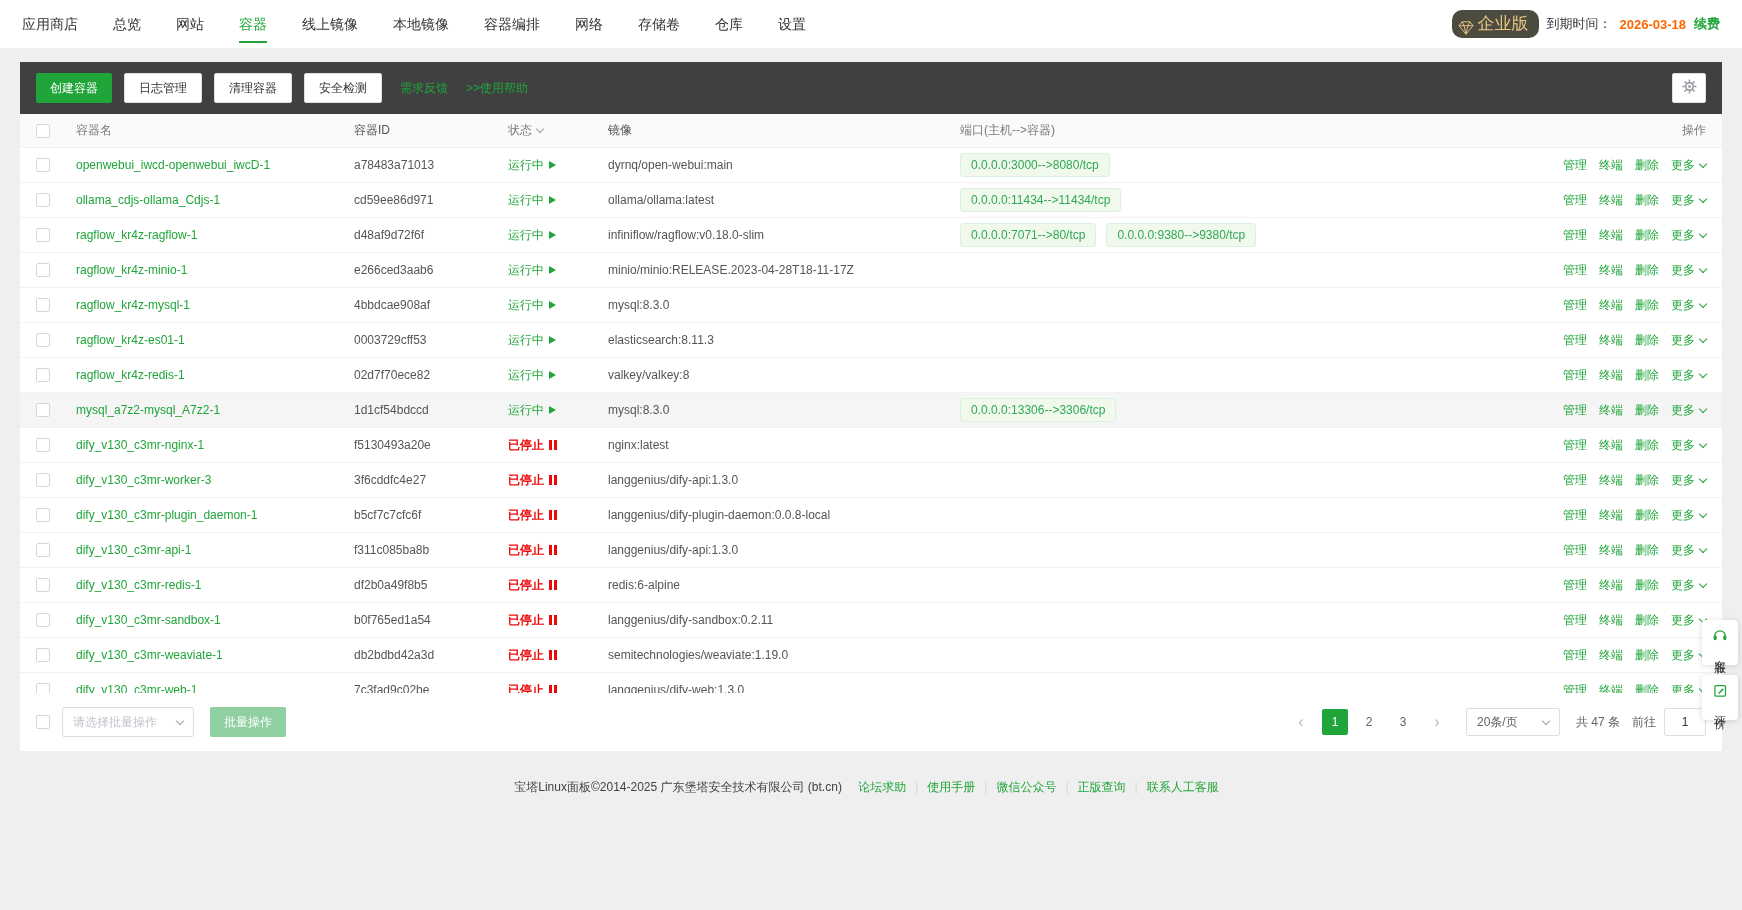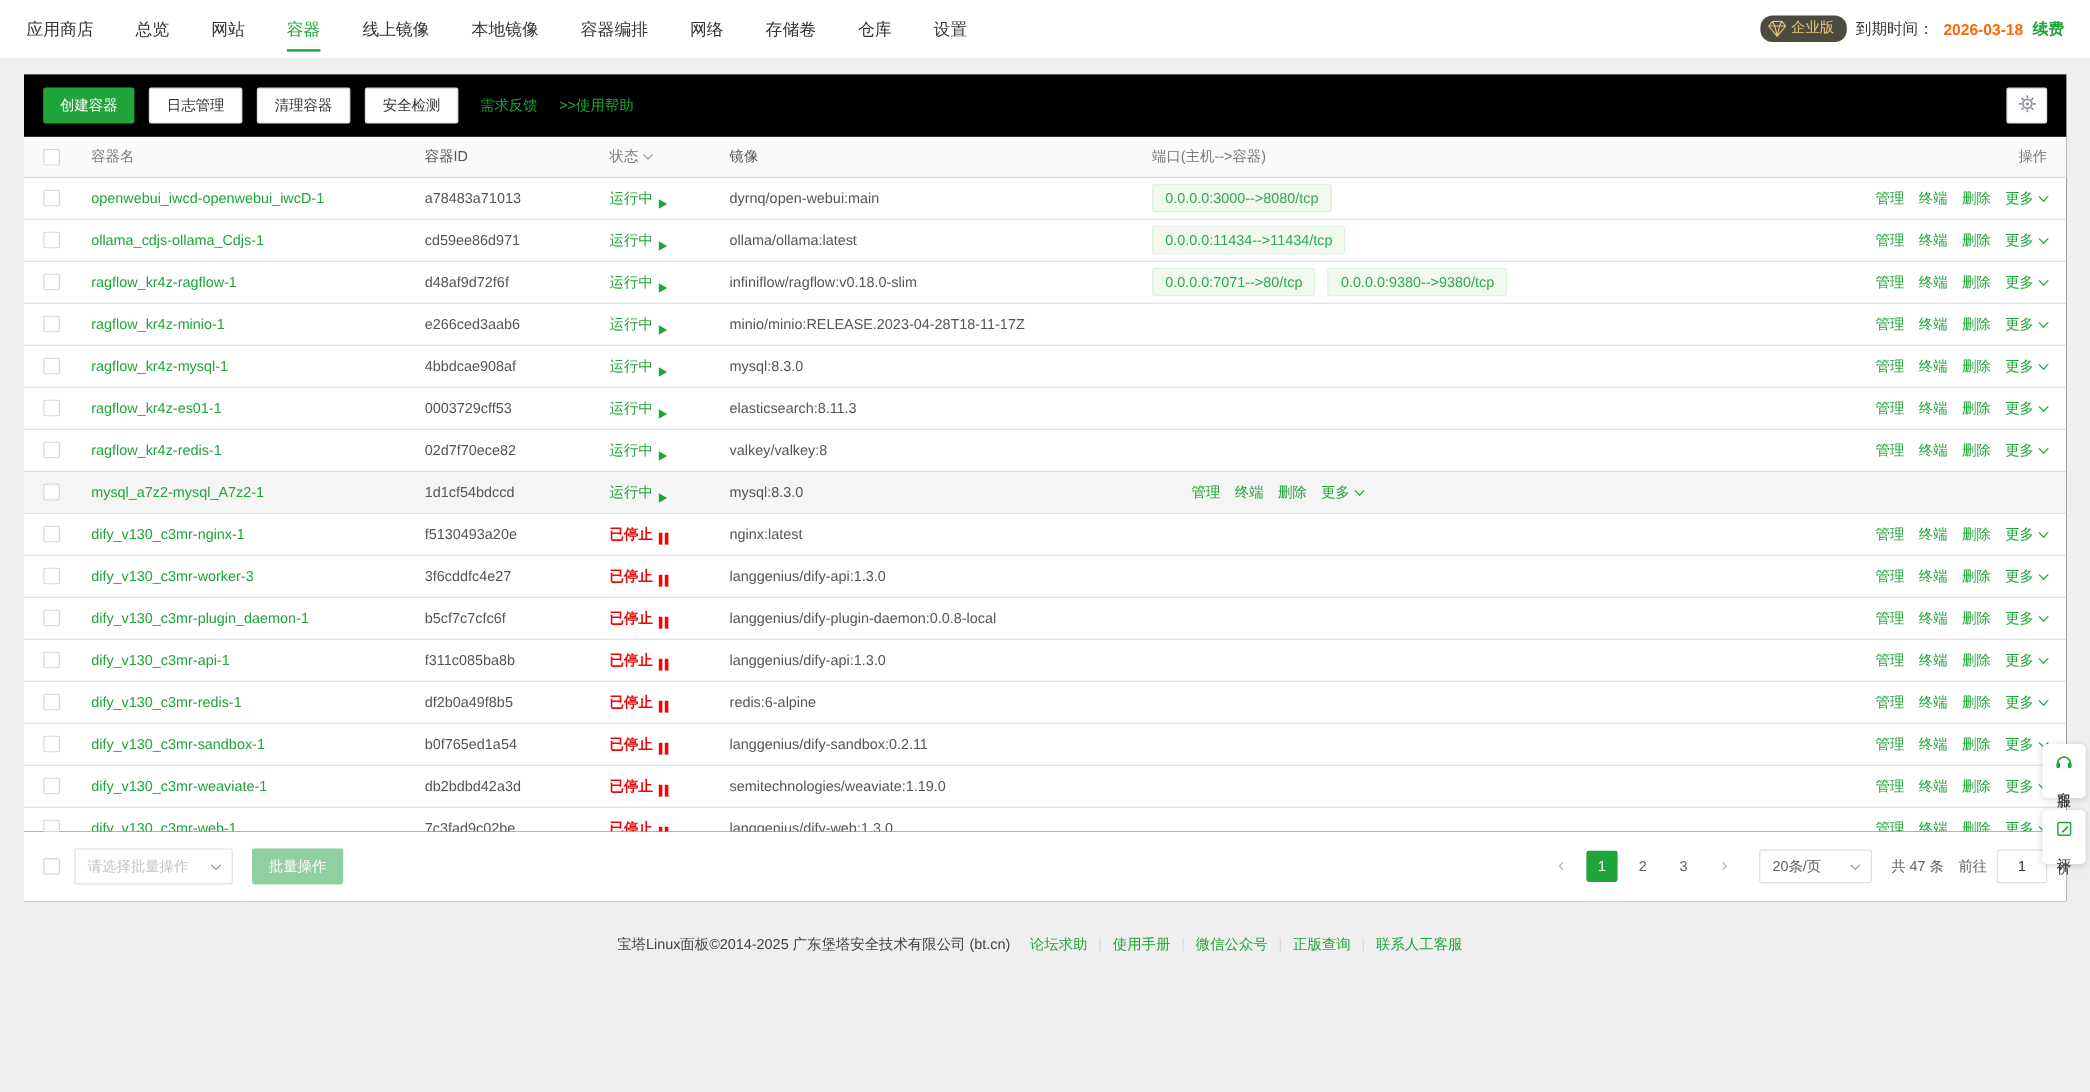--- a/index.html
+++ b/index.html
@@ -26,28 +26,28 @@
   }
   .nav-item.active { color: #20a53a; }
   .nav-item.active::after {
     content: ""; position: absolute; left: 50%; transform: translateX(-50%);
     bottom: 5px; width: 100%; height: 2px; background: #20a53a;
   }
   .license { display: flex; align-items: center; gap: 8px; font-size: 13px; }
   .gem-icon { display: inline-flex; }
   .vip-badge {
     background: #4c4b40; color: #e8c681; border-radius: 10px;
-    padding: 2px 10px 3px 6px; font-size: 12px; display: inline-flex; align-items: center; gap: 4px;
+    padding: 2px 10px 3px 6px; font-size: 17px; display: inline-flex; align-items: flex-end; gap: 4px;
   }
   .expiry-label { color: #333; }
   .expiry-date { color: #ff6600; font-weight: bold; }
   .renew-link { color: #20a53a; font-weight: bold; }
 
   
-  .card { margin: 14px 20px 0; background: #000000; }
+  .card { margin: 14px 20px 0; background: #404040; }
 
   .toolbar { display: flex; align-items: center; padding: 11px 16px; }
   .btn { height: 30px; border-radius: 2px; font-size: 12px; cursor: pointer; font-family: inherit; }
   .btn-primary { background: #20a53a; color: #fff; border: none; padding: 0 14px; }
   .btn-default { background: #fff; color: #333; border: 1px solid #dcdee2; padding: 0 14px; margin-left: 12px; }
   .link-green { color: #20a53a; margin-left: 18px; white-space: nowrap; }
   .toolbar-right { margin-left: auto; display: flex; align-items: center; }
   .search-group { display: flex; }
   .search-input {
     width: 198px; height: 30px; border: 1px solid #dcdee2; border-right: none;
@@ -76,21 +76,21 @@
   .col-ports { flex: 1; }
   .col-actions { width: 200px; flex: none; display: flex; justify-content: flex-end; gap: 12px; padding-right: 16px; }
   .thead .col-actions { color: #7a7a7a; }
 
   .cb {
     width: 14px; height: 14px; border: 1px solid #d3d6dc; border-radius: 2px;
     background: #fff; display: inline-block; cursor: pointer; flex: none;
   }
   .name-link { color: #20a53a; }
 
-  .status { display: inline-flex; align-items: flex-end; }
+  .status { display: inline-flex; align-items: center; }
   .status.running { color: #20a53a; }
   .status.stopped { color: #ef0808; font-weight: bold; }
   .st-icon.play {
     width: 0; height: 0; display: inline-block; margin-left: 5px;
     border-left: 7px solid #20a53a; border-top: 4.5px solid transparent; border-bottom: 4.5px solid transparent;
   }
   .st-icon.pause { display: inline-flex; gap: 2px; margin-left: 5px; }
   .st-icon.pause i { width: 3px; height: 10px; background: #ef0808; display: block; }
 
   .caret {
@@ -402,20 +402,21 @@
       <a class="name-link">mysql_a7z2-mysql_A7z2-1</a>
     </div>
     <div class="col col-id">1d1cf54bdccd</div>
     <div class="col col-status">
       <a class="status running">
         <span class="st-label">运行中</span>
         <span class="st-icon play"></span>
       </a>
     </div>
     <div class="col col-image">mysql:8.3.0</div>
+    <div class="col col-ports"><span class="port-badge">0.0.0.0:13306--&gt;3306/tcp</span></div>
     <div class="col col-actions">
           <a class="action-link">管理</a>
           <a class="action-link">终端</a>
           <a class="action-link">删除</a>
           <a class="action-link">更多<i class="caret"></i></a>
         </div>
   </div>
       <div class="trow">
     <div class="col col-check">
           <span class="cb"></span>

